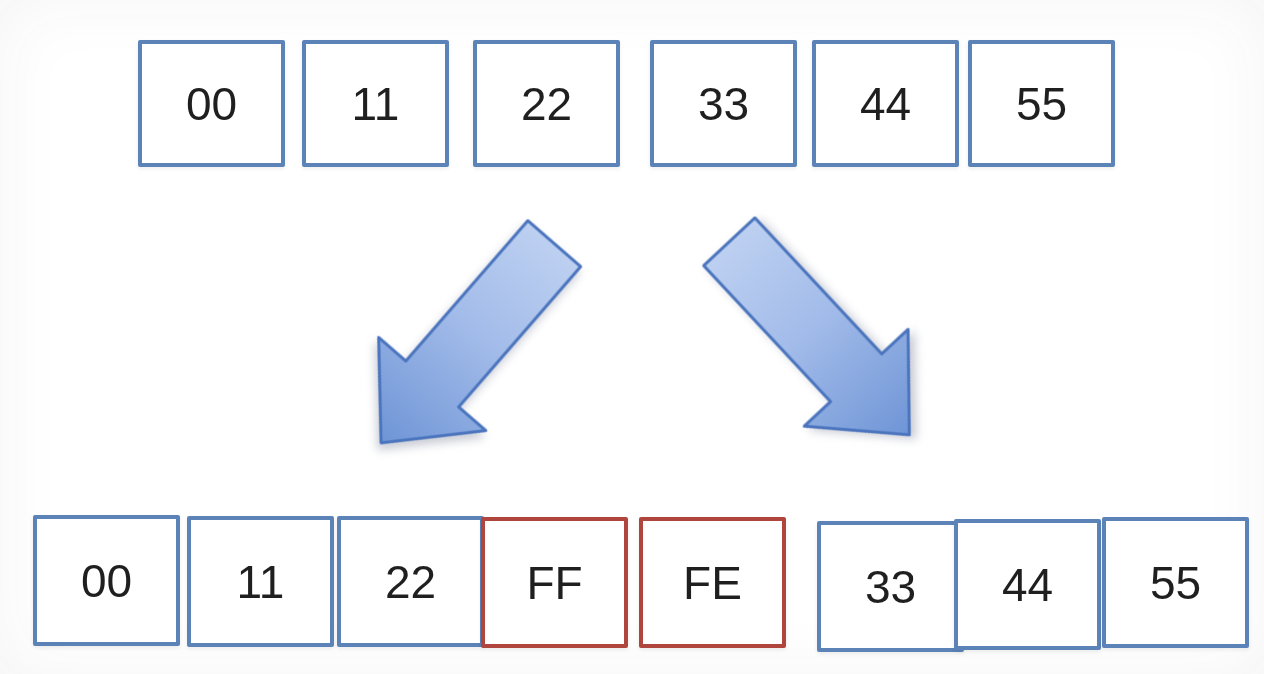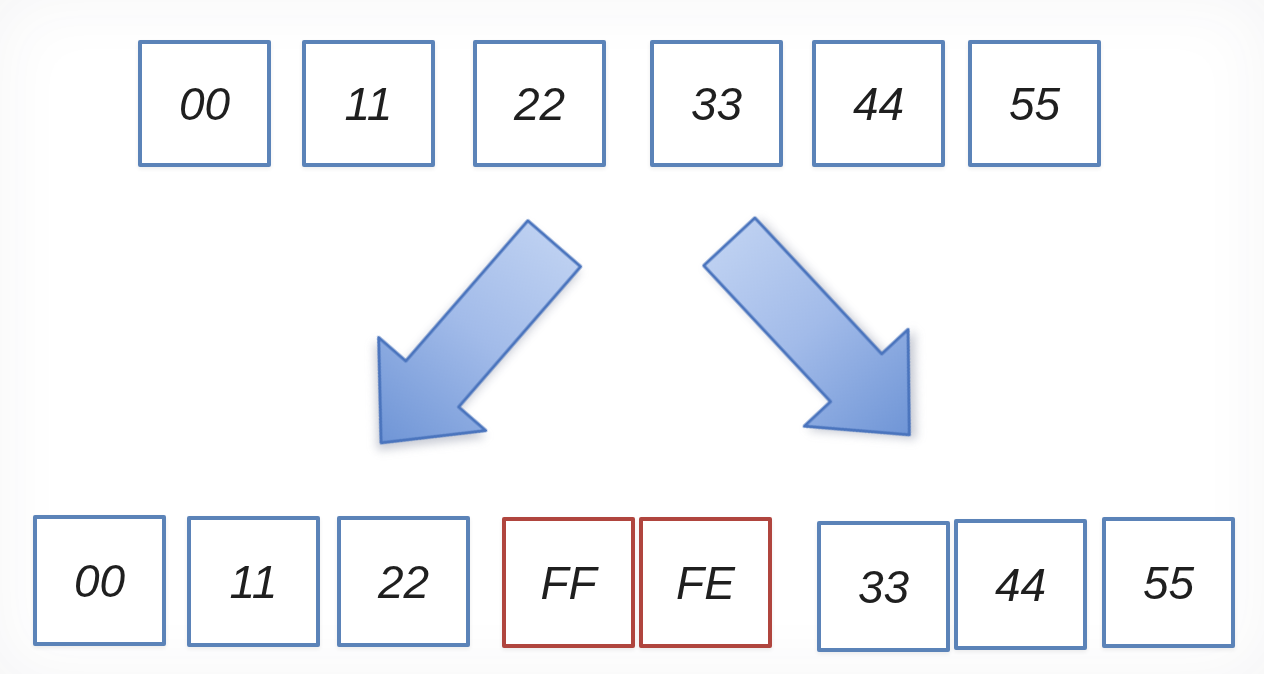--- a/index.html
+++ b/index.html
@@ -9,45 +9,44 @@
     font-family:"Liberation Sans", sans-serif;
     position:relative;overflow:hidden;
   }
   .canvas{
     position:absolute;inset:0;
     box-shadow:inset 0 0 70px rgba(60,60,70,0.05);
   }
   .cell{
     position:absolute;
     box-sizing:border-box;
-    width:133px;
+    width:147px;
     background:#ffffff;
     border:4px solid #5b83b8;
     border-radius:2px;
     display:flex;align-items:center;justify-content:center;
     font-size:46px;line-height:1;
     color:#1f1f1f;
     box-shadow:0 2px 4px rgba(0,0,0,0.07);
-    font-style:italic;
   }
   .cell.red{border-color:#b0453e;}
   
   .row-top .cell{top:40px;height:127px;}
   .row-top .cell:nth-child(1){left:138px;}
   .row-top .cell:nth-child(2){left:302px;}
   .row-top .cell:nth-child(3){left:473px;}
   .row-top .cell:nth-child(4){left:650px;}
   .row-top .cell:nth-child(5){left:812px;}
   .row-top .cell:nth-child(6){left:968px;}
   
   .row-bottom .cell{height:131px;}
   .row-bottom .cell:nth-child(1){left:33px;  top:515px;}
   .row-bottom .cell:nth-child(2){left:187px; top:516px;}
   .row-bottom .cell:nth-child(3){left:337px; top:516px;}
-  .row-bottom .cell:nth-child(4){left:502px; top:517px;}
+  .row-bottom .cell:nth-child(4){left:481px; top:517px;}
   .row-bottom .cell:nth-child(5){left:639px; top:517px;}
   .row-bottom .cell:nth-child(6){left:817px; top:521px;}
   .row-bottom .cell:nth-child(7){left:954px; top:519px;}
   .row-bottom .cell:nth-child(8){left:1102px;top:517px;}
   .arrow{
     position:absolute;
     width:150px;height:270px;
   }
   .arrow svg{
     display:block;width:100%;height:100%;

